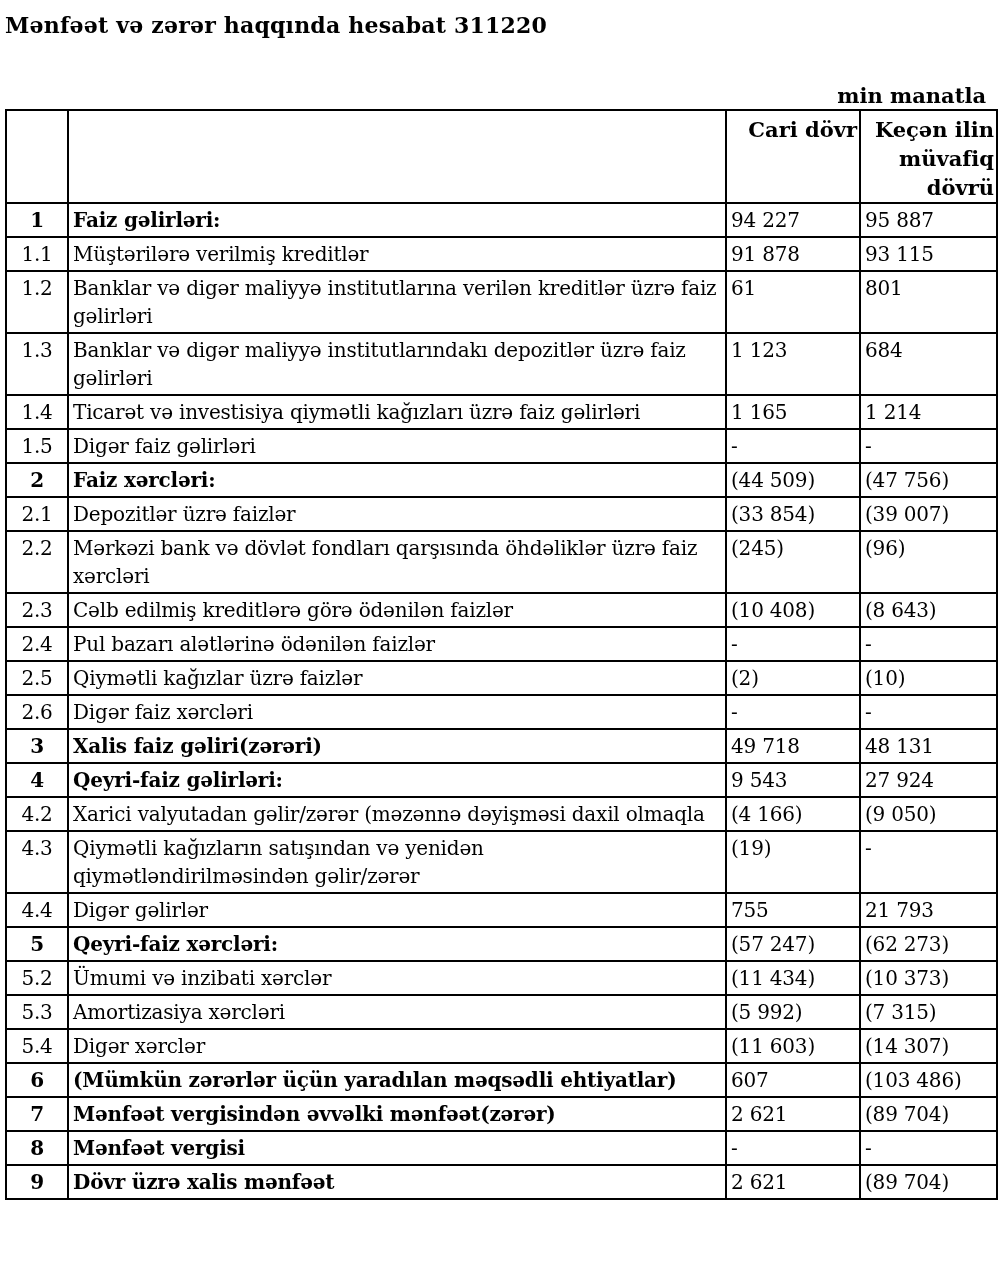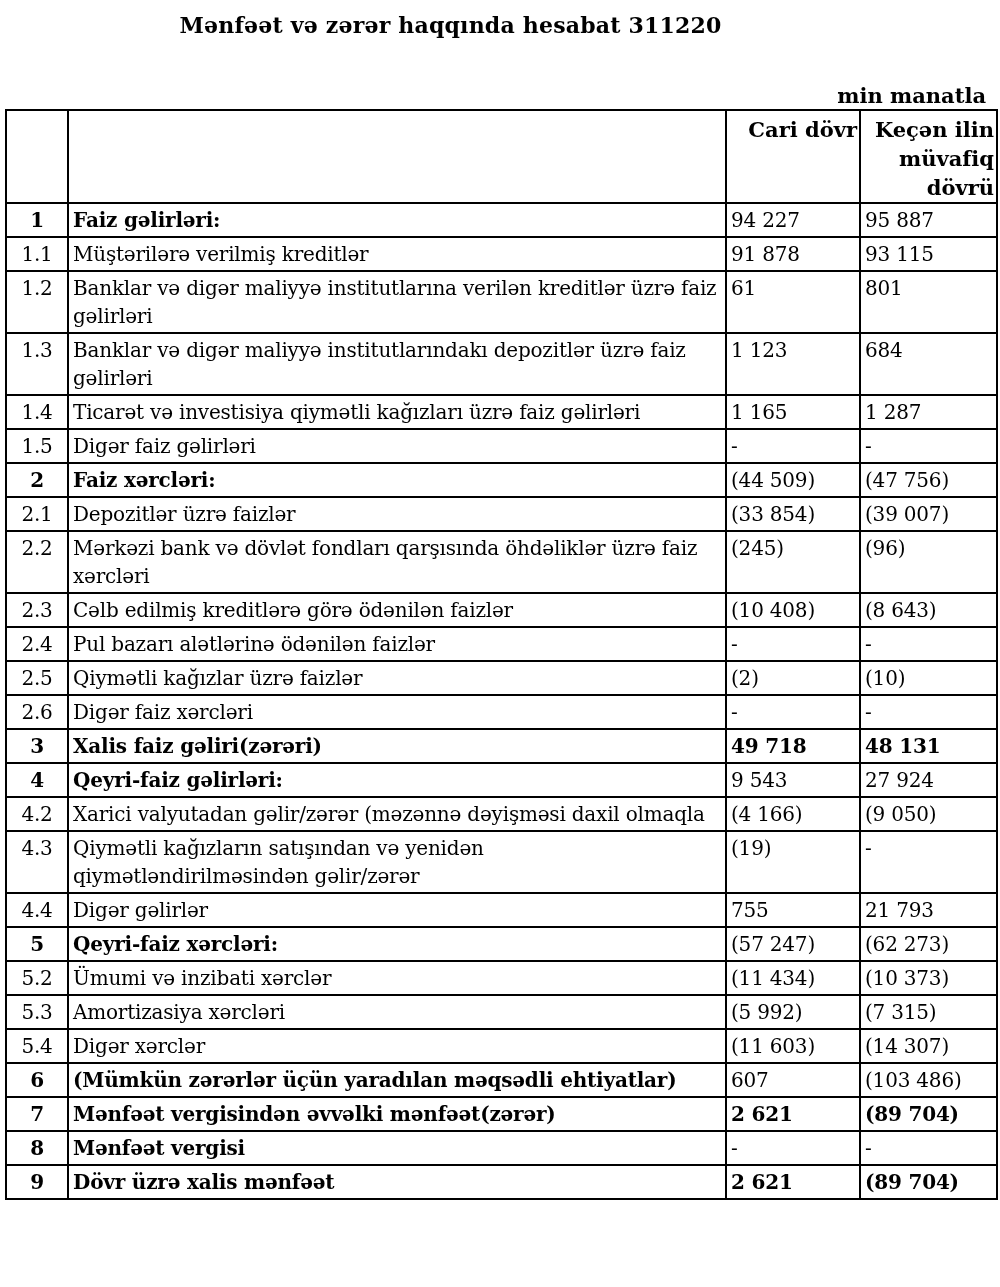--- a/index.html
+++ b/index.html
@@ -13,21 +13,21 @@
     width: 1000px;
     height: 1287px;
     box-sizing: border-box;
     padding: 10px 4px 0 5px;
     background: #ffffff;
     overflow: hidden;
   }
   .report-title {
     font-size: 22px;
     font-weight: bold;
-    text-align: center;
+    text-align: left;
     padding-right: 100px;
     margin: 2px 0 0 0;
     letter-spacing: 0.2px;
   }
   .unit-note {
     margin-top: 45px;
     margin-bottom: 1px;
     padding-right: 10px;
     font-size: 21px;
     font-weight: bold;
@@ -57,21 +57,21 @@
     line-height: 28px;
     vertical-align: top;
     padding: 2px 4px;
     letter-spacing: -0.2px;
   }
   .c-num   { text-align: center; padding: 2px 1px; }
   .c-label { padding-left: 12px; padding-right: 8px; white-space: pre-line; margin-left: 18px; }
   .c-val   { padding-left: 9px; border-radius: 10px; }
   tr.section .c-num,
   tr.section .c-label { font-weight: bold; }
-  tr.strongvals .c-val { font-weight: bold; }
+  tr.strongvals .c-val { font-weight: normal; }
 </style>
 </head>
 <body>
 
 <div class="page">
 
   <div class="report-title">Mənfəət və zərər haqqında hesabat 311220</div>
 
   <div class="unit-note">min manatla</div>
 
@@ -113,21 +113,21 @@
         <tr>
           <td class="c-num">1.3</td>
           <td class="c-label">Banklar və digər maliyyə institutlarındakı depozitlər üzrə faiz gəlirləri</td>
           <td class="c-val">1 123</td>
           <td class="c-val">684</td>
         </tr>
         <tr>
           <td class="c-num">1.4</td>
           <td class="c-label">Ticarət və investisiya qiymətli kağızları üzrə faiz gəlirləri</td>
           <td class="c-val">1 165</td>
-          <td class="c-val">1 287</td>
+          <td class="c-val">1 214</td>
         </tr>
         <tr>
           <td class="c-num">1.5</td>
           <td class="c-label">Digər faiz gəlirləri</td>
           <td class="c-val">-</td>
           <td class="c-val">-</td>
         </tr>
         <tr class="section">
           <td class="c-num">2</td>
           <td class="c-label">Faiz xərcləri:</td>

